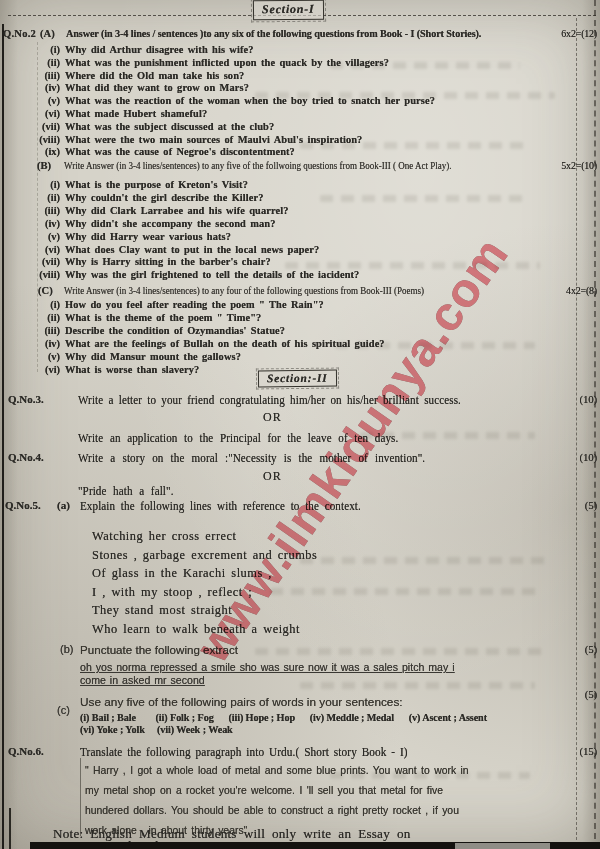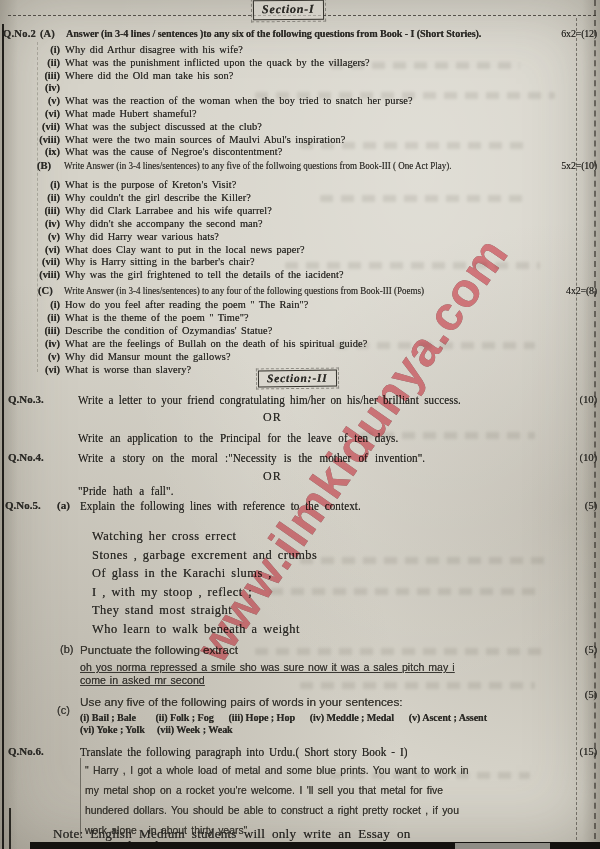--- a/index.html
+++ b/index.html
@@ -20,21 +20,21 @@
   .lab{position:absolute;left:3px;font-size:10.6px;font-weight:bold;letter-spacing:.2px;}
   .lab2{position:absolute;left:8px;font-size:11px;font-weight:bold;}
   .sublabA{position:absolute;left:40px;font-size:10.6px;font-weight:bold;}
   .sublab{position:absolute;left:57px;font-size:11px;font-weight:bold;}
   .htext{position:absolute;left:66px;font-size:10.2px;font-weight:bold;letter-spacing:-.1px;}
   .htextsans{position:absolute;left:64px;font-size:9.8px;color:#3a3833;transform:scaleX(.92);transform-origin:0 50%;}
   .marks{position:absolute;right:3px;font-size:10px;font-weight:normal;letter-spacing:-.2px;}
   .qlist{position:absolute;left:0;right:40px;}
   .qrow{display:flex;white-space:nowrap;}
   .qn{width:60px;text-align:right;flex-shrink:0;font-size:10.4px;font-weight:bold;}
-  .qt{margin-left:5px;font-size:10.4px;font-weight:normal;word-spacing:1.6px;letter-spacing:.1px;text-align:center;}
+  .qt{margin-left:5px;font-size:10.4px;font-weight:bold;word-spacing:1.6px;letter-spacing:.1px;text-align:center;}
   .secbox{position:absolute;border:1.4px solid #34322c;outline:1px dashed rgba(52,50,44,.45);outline-offset:1px;
      background:rgba(218,215,206,.6);font-style:italic;font-weight:bold;font-size:12px;letter-spacing:.8px;
      padding:1px 8px 2px 8px;transform:rotate(-.6deg);}
   .bodytext{position:absolute;left:78px;font-size:11.8px;word-spacing:2.5px;letter-spacing:.1px;transform:scaleX(.94);transform-origin:0 50%;white-space:nowrap;}
   .ortext{position:absolute;left:263px;font-size:12px;letter-spacing:1px;}
   .poemline{font-size:12.4px;letter-spacing:.5px;word-spacing:2px;white-space:nowrap;}
   .extline{font-size:10.6px;color:#3a3833;word-spacing:1px;white-space:nowrap;line-height:12.5px;text-decoration:underline;}
   .pairline{font-size:10.2px;font-weight:bold;white-space:pre;letter-spacing:-.1px;}
   .paraline{font-size:10.4px;color:#38362f;word-spacing:1.5px;white-space:nowrap;line-height:20px;}
   .dashline-h{position:absolute;left:8px;right:4px;top:15px;border-top:1.6px dashed rgba(45,42,36,.75);}
@@ -98,20 +98,21 @@
     <div class="qrow">
         <span class="qn">(ii)</span>
         <span class="qt">What was the punishment inflicted upon the quack by the villagers?</span>
       </div>
     <div class="qrow">
         <span class="qn">(iii)</span>
         <span class="qt">Where did the Old man take his son?</span>
       </div>
     <div class="qrow">
         <span class="qn">(iv)</span>
+        <span class="qt">What did they want to grow on Mars?</span>
       </div>
     <div class="qrow">
         <span class="qn">(v)</span>
         <span class="qt">What was the reaction of the woman when the boy tried to snatch her purse?</span>
       </div>
     <div class="qrow">
         <span class="qn">(vi)</span>
         <span class="qt">What made Hubert shameful?</span>
       </div>
     <div class="qrow">

